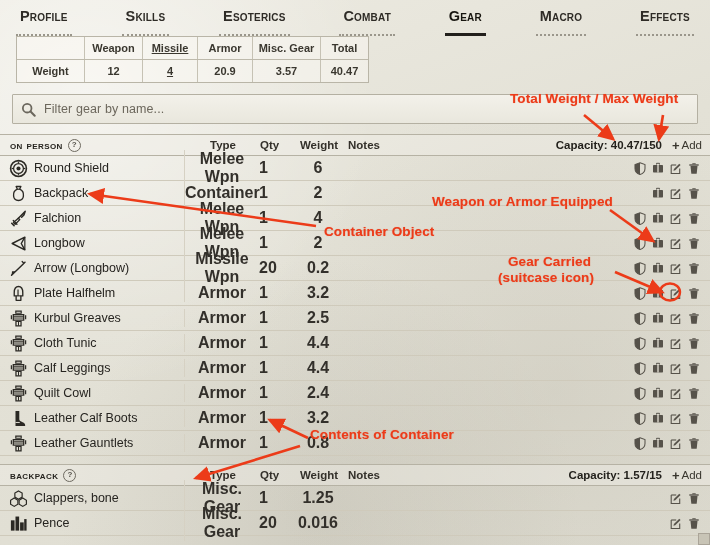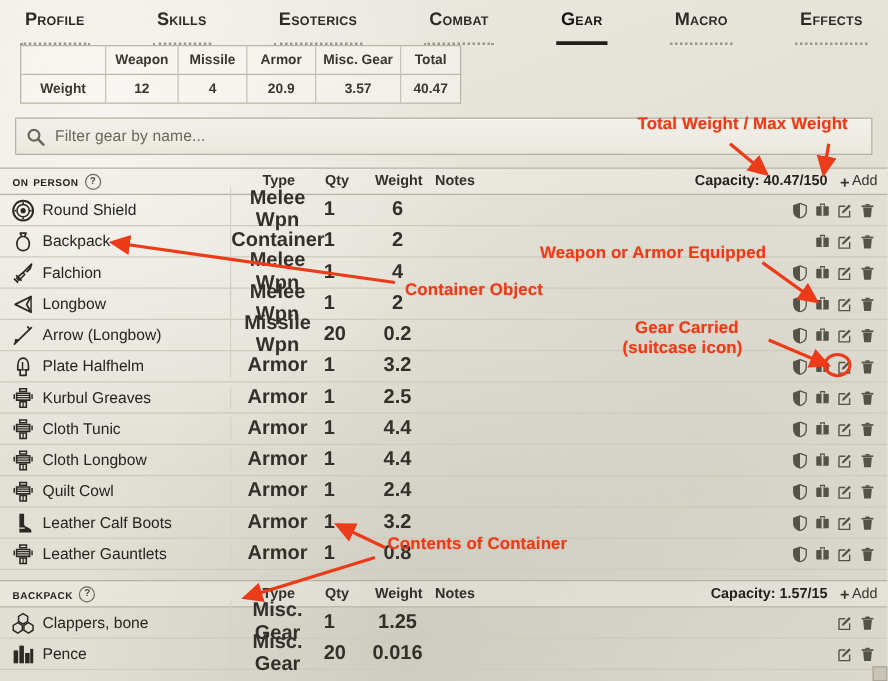--- a/index.html
+++ b/index.html
@@ -76,21 +76,21 @@
     color: #3a372f;
     display: flex;
     align-items: center;
     justify-content: center;
     box-sizing: border-box;
     border-right: 1px solid #c6c2b4;
   }
   .wt-cell:last-child { border-right: none; }
   .wt-c0 { width: 68px; }
   .wt-c1 { width: 58px; }
-  .wt-c2 { width: 55px; }
+  .wt-c2 { width: 55px; text-decoration: underline; }
   .wt-c3 { width: 55px; }
   .wt-c4 { width: 68px; }
   .wt-c5 { width: 48px; flex: 1; }
   .wt-head .wt-c0 { background: transparent; }
 
   
   .searchbar {
     position: absolute;
     left: 12px;
     top: 94px;
@@ -674,21 +674,21 @@
          <span class="item-icon">
               <svg width="19" height="19" viewBox="0 0 24 24">
                 <path d="M8.6 2.6 L15.4 2.6 L15.4 5.4 L8.6 5.4 Z" fill="none" stroke="#2b2924" stroke-width="1.5"></path>
                 <path d="M5.4 7 L18.6 7 L18.6 14 L5.4 14 Z" fill="none" stroke="#2b2924" stroke-width="1.6"></path>
                 <path d="M5.4 9.2 L18.6 9.2 M5.4 11.4 L18.6 11.4" stroke="#2b2924" stroke-width="1.2"></path>
                 <path d="M8.8 15.6 L15.2 15.6 L15.2 21.2 L8.8 21.2 Z" fill="none" stroke="#2b2924" stroke-width="1.6"></path>
                 <path d="M12 15.6 L12 21.2" stroke="#2b2924" stroke-width="1.3"></path>
                 <path d="M3 8 L3 13 M21 8 L21 13" stroke="#2b2924" stroke-width="1.5"></path>
               </svg>
             </span>
-         <span class="item-name">Cloth Longbow</span>
+         <span class="item-name">Calf Leggings</span>
        </div>
        <div class="cell col-type vsep">Armor</div>
        <div class="cell col-qty">1</div>
        <div class="cell col-weight">4.4</div>
        <div class="cell col-notes vsep"></div>
        <div class="col-spacer"></div>
        <div class="actions">
             <span class="act">
               <svg width="12" height="13" viewBox="0 0 24 26">
                 <path d="M12 1.4 L22 5 L22 13 C22 19.4 17.4 23.4 12 25 C6.6 23.4 2 19.4 2 13 L2 5 Z" fill="none" stroke="#56524a" stroke-width="2.1"></path>

